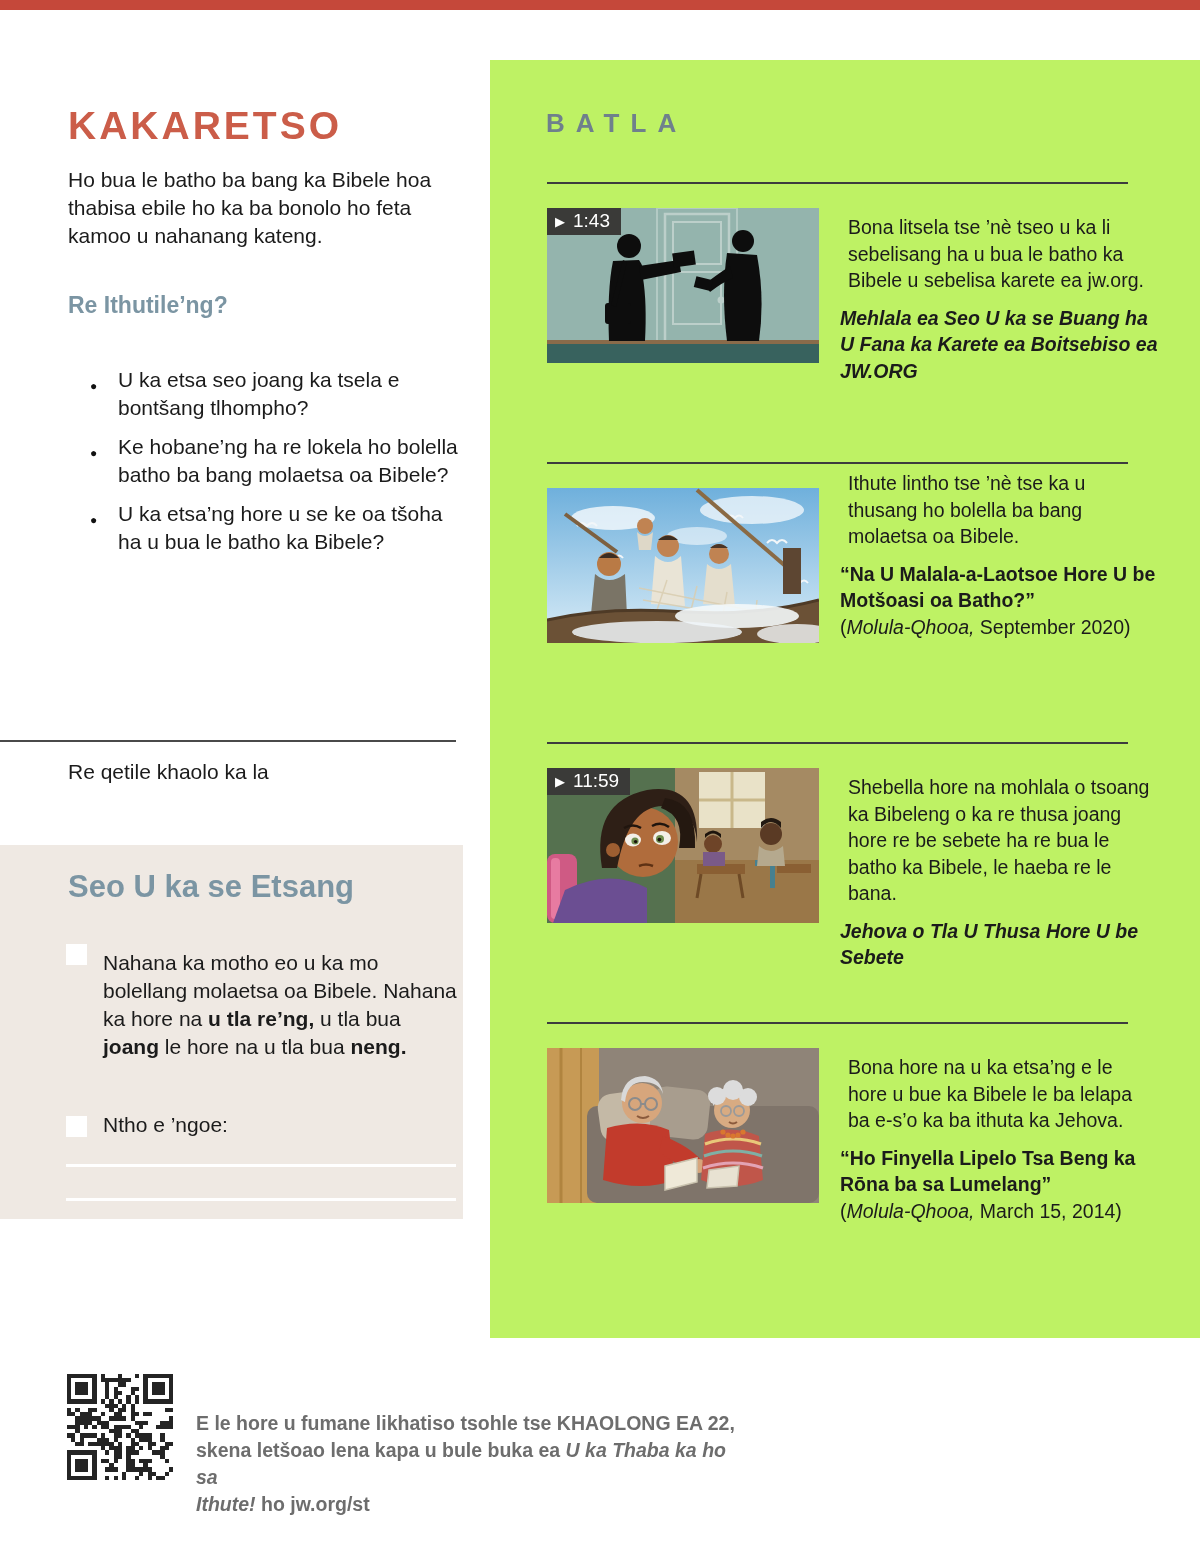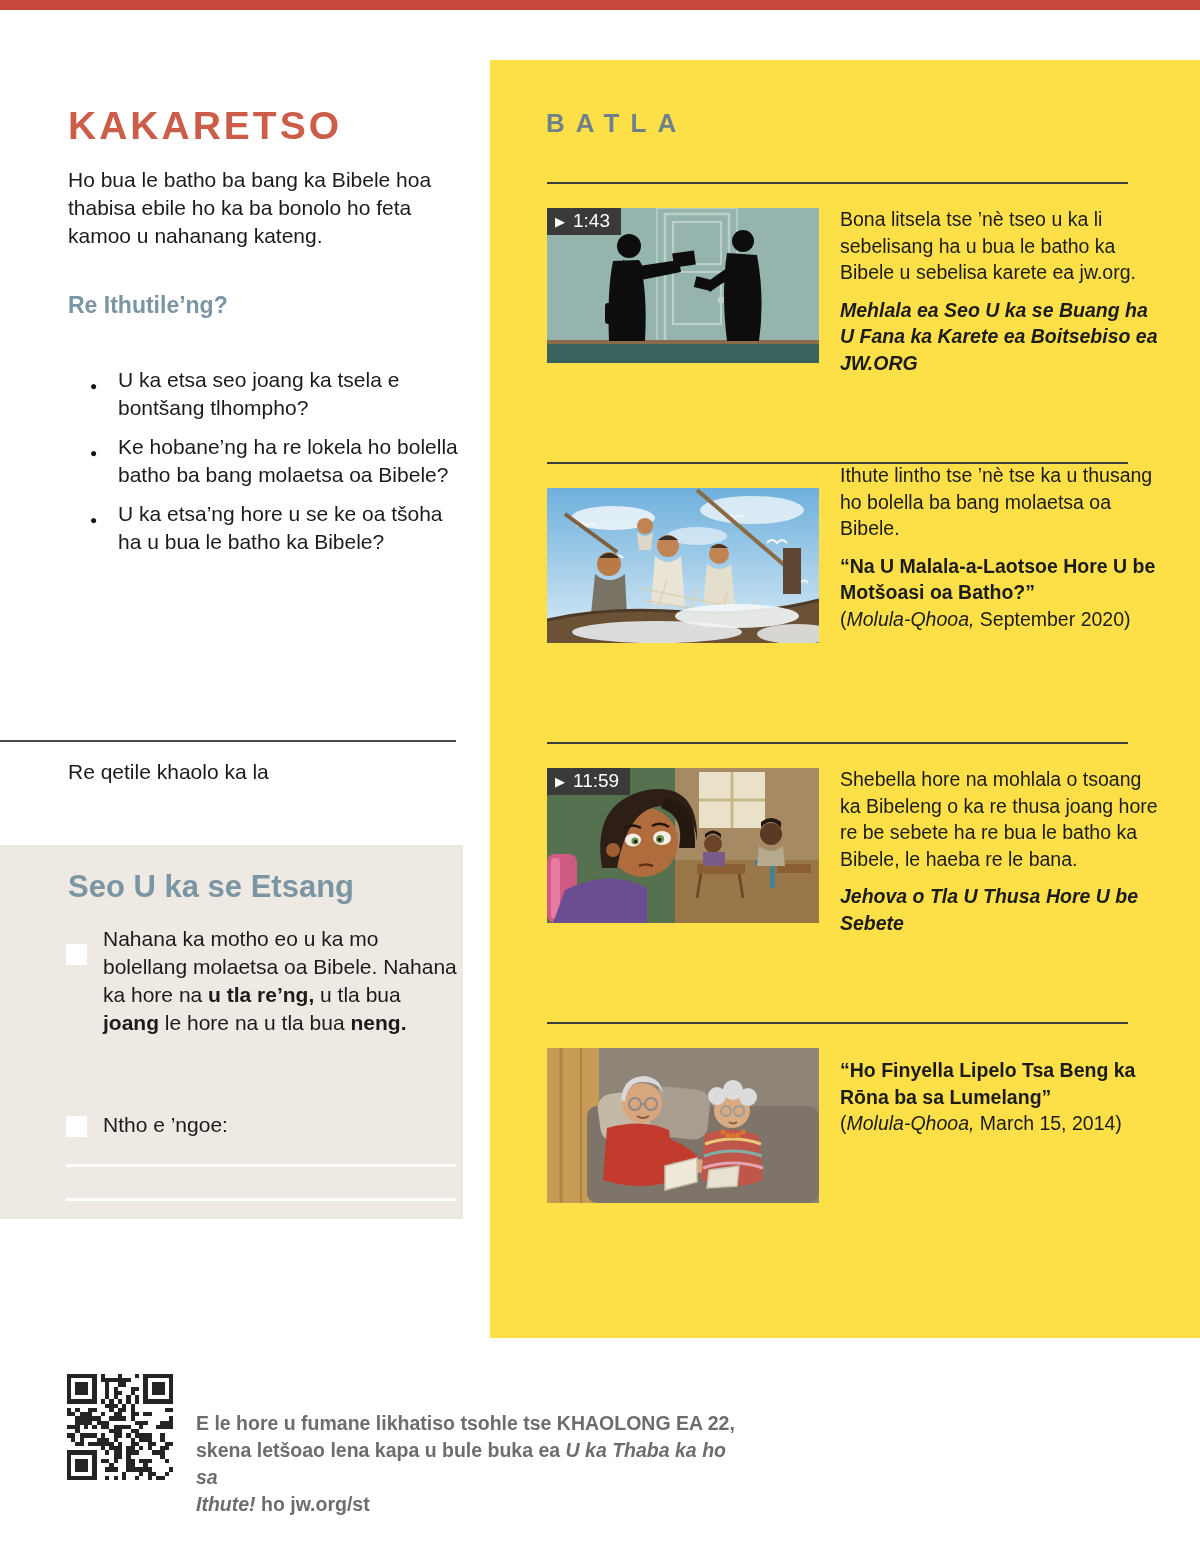--- a/index.html
+++ b/index.html
@@ -16,35 +16,35 @@
   .review-list li{position:relative;padding-left:50px;font-size:21px;line-height:28px;margin:0 0 11px 0;}
   .review-list li::before{content:"●";position:absolute;left:22px;top:6px;font-size:12px;color:#111;}
   .left-divider{position:absolute;left:0;top:740px;width:456px;border:none;border-top:2px solid #4a4a4a;margin:0;}
   .finished{position:absolute;left:68px;top:760px;margin:0;font-size:21px;}
 
   .todo-box{position:absolute;left:0;top:845px;width:463px;height:374px;background:#efe9e3;}
   .todo-title{position:absolute;left:68px;top:24px;margin:0;font-size:31px;font-weight:bold;color:#7b95a3;}
   .checkbox{position:absolute;width:21px;height:21px;background:#ffffff;}
   .cb1{left:66px;top:99px;} .cb2{left:66px;top:271px;}
   .todo-item-text{position:absolute;left:103px;width:354px;margin:0;font-size:21px;line-height:28px;}
-  .ti1{top:80px;} .ti2{top:266px;}
+  .ti1{top:104px;} .ti2{top:266px;}
   .wline{position:absolute;left:66px;width:390px;height:3px;background:#ffffff;}
 
   
-  .right-panel{position:absolute;left:490px;top:60px;width:710px;height:1278px;background:#fde047;}
+  .right-panel{position:absolute;left:490px;top:60px;width:710px;height:1278px;background:#bef264;}
   .find-title{position:absolute;left:56px;top:48px;margin:0;font-size:26px;font-weight:bold;
               letter-spacing:11px;color:#6f808c;}
   .entry-rule{position:absolute;left:57px;width:581px;border:none;border-top:2px solid #3d3d3d;margin:0;}
   .thumb{position:absolute;left:57px;width:272px;height:155px;overflow:hidden;background:#ccc;}
   .thumb svg{display:block;width:272px;height:155px;}
   .badge{position:absolute;left:0;top:0;background:#3a3a38;color:#fff;font-size:19px;
          padding:3px 11px 5px 8px;display:flex;align-items:center;gap:8px;line-height:1;}
   .badge .play{font-size:13px;transform:translateY(1px);}
   .entry-text{position:absolute;left:350px;width:318px;}
-  .entry-text .body{margin:0;font-size:19.5px;line-height:26.5px;}
+  .entry-text .body{margin:8px;font-size:19.5px;line-height:26.5px;}
   .entry-text .ref{margin:11px 0 0 0;font-size:19.5px;line-height:26.5px;font-weight:bold;}
   .entry-text .src{margin:0;font-size:19.5px;line-height:26.5px;font-weight:normal;}
   .b{font-weight:bold;} .i{font-style:italic;}
 
   
   .qr{position:absolute;left:67px;top:1374px;width:106px;height:106px;}
   .footer-text{position:absolute;left:196px;top:1410px;width:540px;margin:0;
                font-size:19.5px;line-height:27px;font-weight:bold;color:#6d6d6d;}
 </style>
 </head>
@@ -255,20 +255,21 @@
             <circle cx="181" cy="87" r="2.6"></circle>
             <circle cx="186" cy="88" r="2.6"></circle>
             <circle cx="191" cy="87" r="2.6"></circle>
             <circle cx="196" cy="84" r="2.6"></circle>
           </g>
         <path d="M118,118 L150,110 L150,134 L118,142 Z" fill="#efe9d8" stroke="#c9c2ae" stroke-width="1.5"></path>
         <path d="M162,122 L192,118 L190,138 L160,140 Z" fill="#e8e2d2" stroke="#c9c2ae" stroke-width="1.5"></path>
       </svg>
     </figure>
     <div class="entry-text" style="top:986px">
+      <p class="body">Bona hore na u ka etsa’ng e le hore u bue ka Bibele le ba lelapa ba e-s’o ka ba ithuta ka Jehova.</p>
       <p class="ref"><span class="b">“Ho Finyella Lipelo Tsa Beng ka Rōna ba sa Lumelang”</span></p>
       <p class="src"><span>(</span><span class="i">Molula-Qhooa,</span><span> March 15, 2014)</span></p>
     </div>
   </section>
 
   <svg class="qr" id="qr-svg" viewBox="0 0 25 25" shape-rendering="crispEdges">
       <rect x="0" y="0" width="1" height="1" fill="#242424"></rect>
       <rect x="1" y="0" width="1" height="1" fill="#242424"></rect>
       <rect x="2" y="0" width="1" height="1" fill="#242424"></rect>
       <rect x="3" y="0" width="1" height="1" fill="#242424"></rect>

